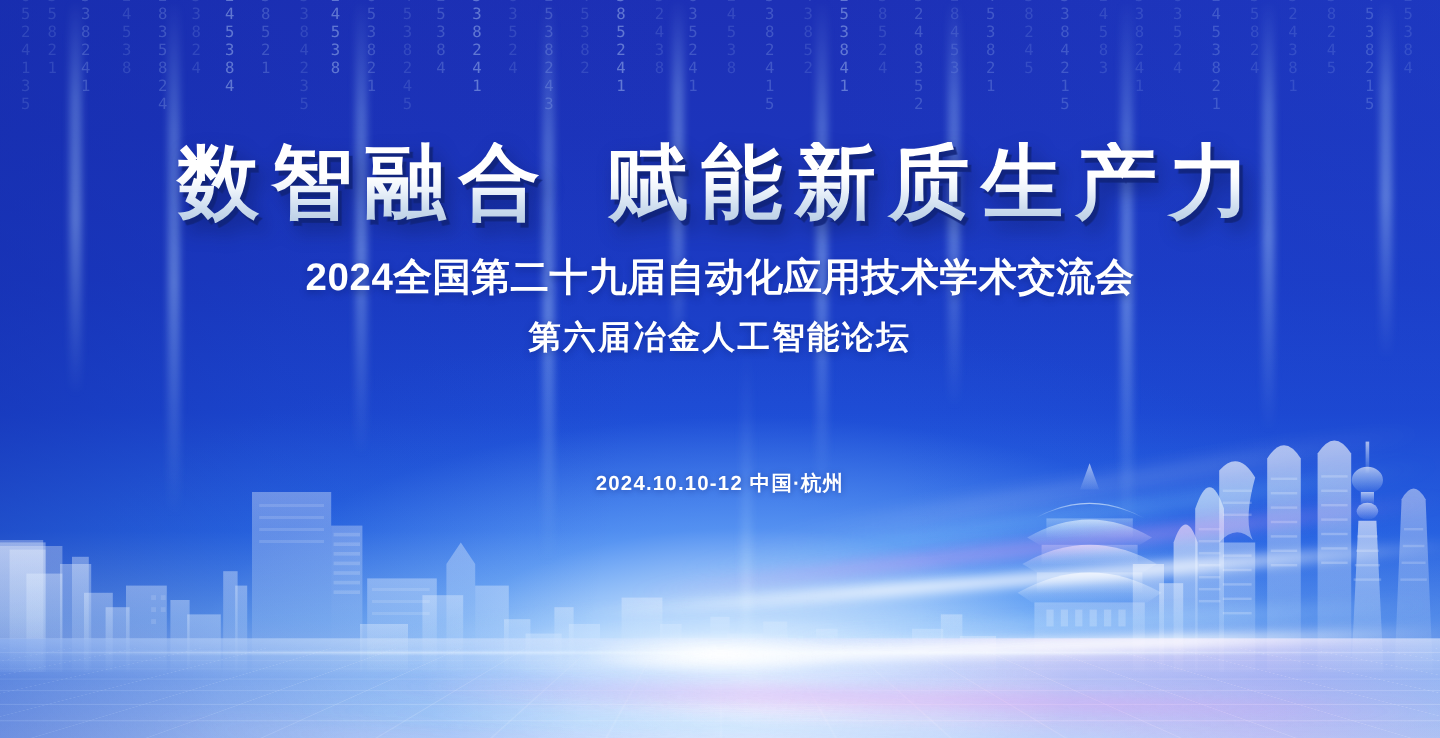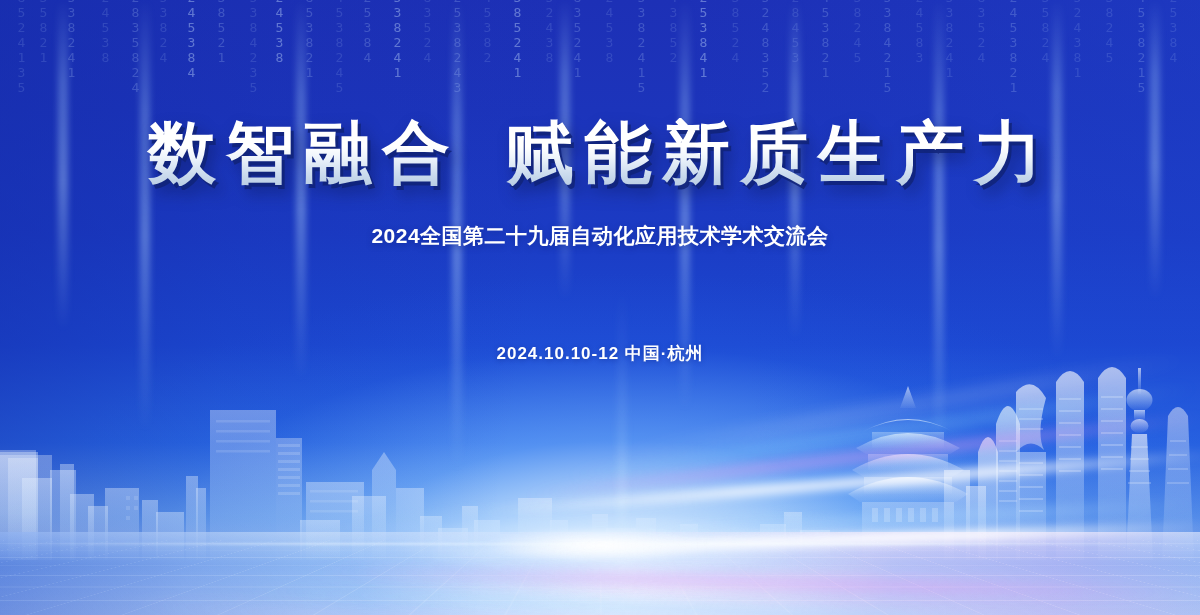--- a/index.html
+++ b/index.html
@@ -195,21 +195,21 @@
     text-shadow: none;
   }
   .main-title .gap { display: inline-block; width: 46px; }
 
   .sub-line {
     color: #ffffff;
     font-weight: 700;
     white-space: nowrap;
     text-shadow: 0 2px 6px rgba(12,30,110,0.45);
   }
-  .sub-1 { margin-top: 36px; font-size: 21px; letter-spacing: 0.5px; }
+  .sub-1 { margin-top: 24px; font-size: 32px; letter-spacing: 0.5px; }
   .sub-2 { margin-top: 9px;  font-size: 28px; letter-spacing: 0.5px; }
   .sub-3 { margin-top: 9px;  font-size: 27px; letter-spacing: 2px; }
 
   .meta {
     margin-top: 92px;
     color: #ffffff;
     font-size: 17px;
     font-weight: 700;
     letter-spacing: 1px;
     white-space: nowrap;
@@ -487,17 +487,18 @@
       <div class="streak" style="left: 120px; top: 600px; width: 540px; height: 7px; background: linear-gradient(90deg, rgba(255, 255, 255, 0) 0%, rgba(225, 205, 250, 0.4) 35%, rgba(225, 205, 250, 0.4) 70%, rgba(255, 255, 255, 0) 100%); transform: rotate(3.5deg); filter: blur(8px);"></div>
     </div>
 
   <div class="content">
 
     <div class="main-title">
       <span>数智融合</span><span class="gap"></span><span>赋能新质生产力</span>
     </div>
 
     <div class="sub-line sub-1">2024全国第二十九届自动化应用技术学术交流会</div>
+    <div class="sub-line sub-3">第六届冶金人工智能论坛</div>
 
     <div class="meta">2024.10.10-12 中国·杭州</div>
   </div>
 
 </div>
 
 </body></html>

